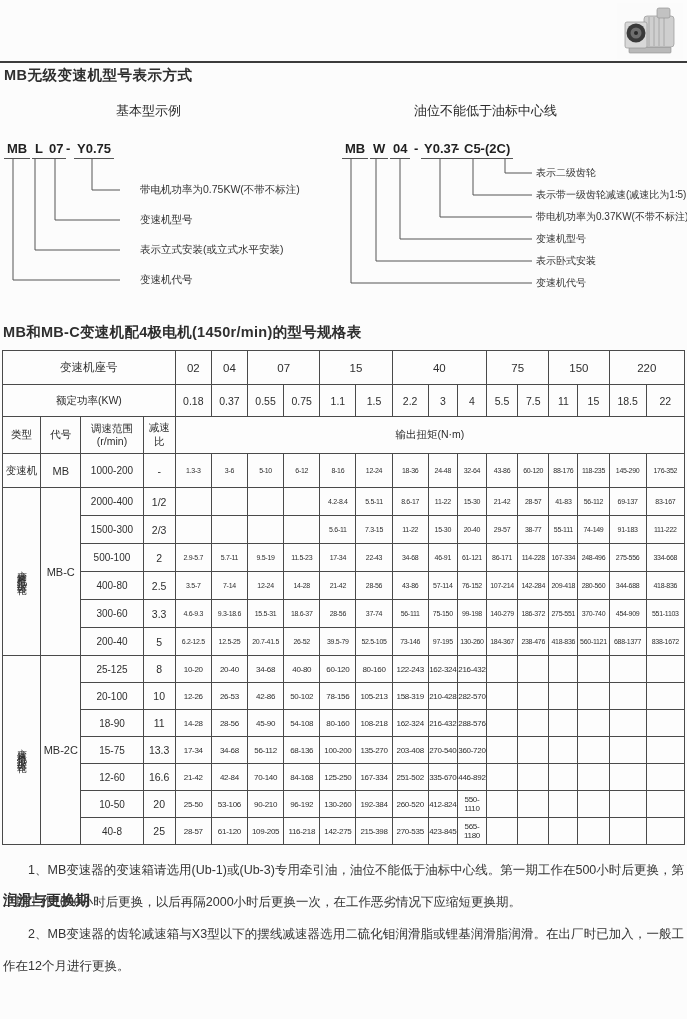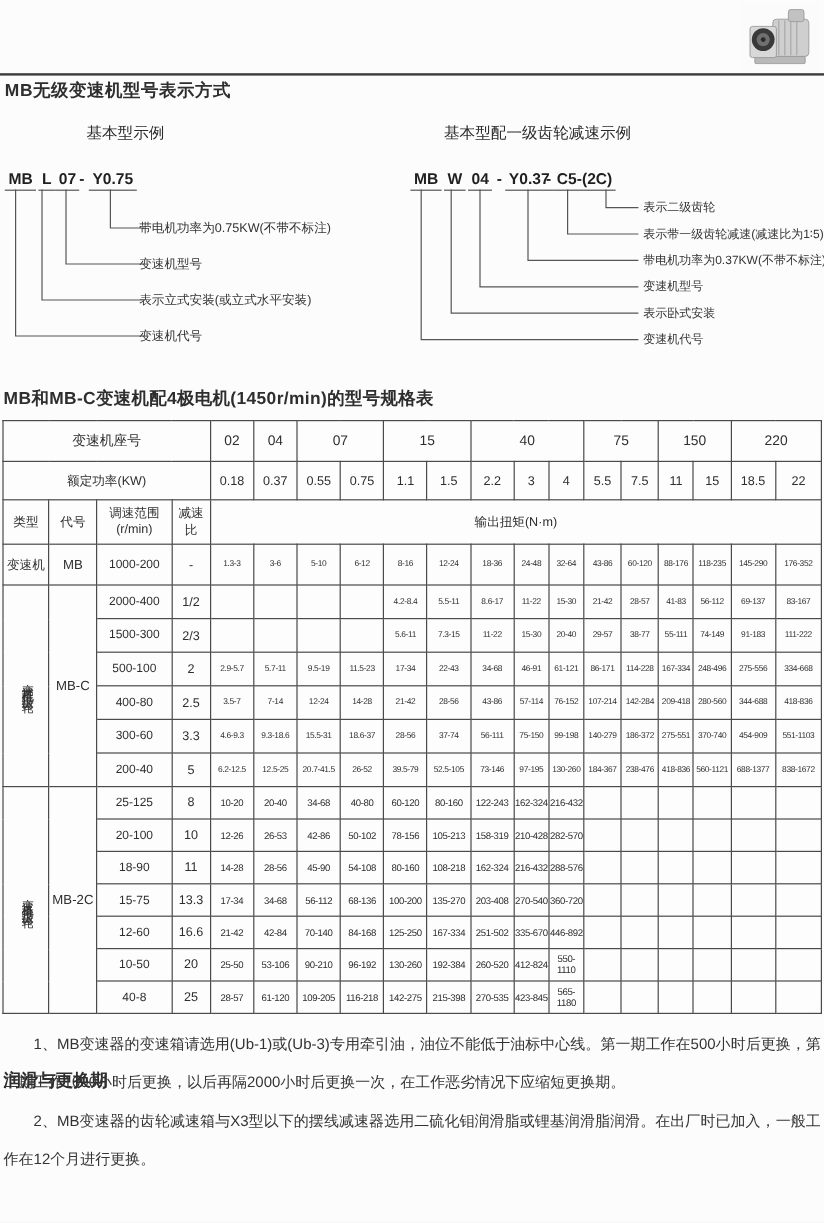--- a/index.html
+++ b/index.html
@@ -11,36 +11,36 @@
     background:#fcfcfc;
     font-family:"Liberation Sans","DejaVu Sans",sans-serif;
     color:#2e2e2e;
     overflow:hidden;
     padding-left:22px;
   }
   
   .photo{position:absolute;left:617px;top:3px;width:66px;height:56px;}
   .top-rule{position:absolute;left:0;top:61px;width:687px;height:2px;background:#3c3c3c;}
   .h1{position:absolute;left:4px;top:66px;font-size:14.5px;font-weight:bold;letter-spacing:.5px;}
-  .diag-h{position:absolute;top:102px;font-size:13px;color:#2a2a2a;}
+  .diag-h{position:absolute;top:102px;font-size:13px;color:#2a2a2a;margin-left:44px;}
   .diag-h.left{left:72px;}
   .diag-h.right{left:370px;}
 
   
   .diagram{position:absolute;top:137px;height:165px;}
   .diagram.dl{left:0;width:340px;}
   .diagram.dr{left:340px;width:347px;}
   .diagram svg{position:absolute;left:0;top:0;}
   .tk{position:absolute;top:4px;font-size:13px;font-weight:600;color:#1f1f1f;
       border-bottom:1px solid #555;padding:0 3px 2px;}
   .tk.dash{border-bottom:none;padding:0 1px 2px;}
   .lt0{left:4px}.lt1{left:32px}.lt2{left:46px}.lt3{left:65px}.lt4{left:74px}
   .rt0{left:2px}.rt1{left:30px}.rt2{left:50px}.rt3{left:73px}.rt4{left:81px}.rt5{left:114px}.rt6{left:121px}
   .dlabel{position:absolute;font-size:10.5px;color:#333;white-space:nowrap;}
-  .dl .dlabel{left:116px;}
+  .dl .dlabel{left:140px;}
   .dr .dlabel{left:196px;font-size:10px;}
   .la0{top:46px}.la1{top:76px}.la2{top:106px}.la3{top:136px}
   .ra0{top:29px}.ra1{top:51px}.ra2{top:73px}.ra3{top:95px}.ra4{top:117px}.ra5{top:139px}
 
   
   .h2{position:absolute;left:3px;top:323px;font-size:14.5px;font-weight:bold;letter-spacing:.3px;}
   .spec{position:absolute;left:2px;top:350px;border-collapse:collapse;table-layout:fixed;width:683px;background:#fdfdfd;border-radius:15px;}
   .spec th,.spec td{border:1px solid #4a4a4a;text-align:center;vertical-align:middle;
       padding:0;font-weight:normal;color:#2e2e2e;overflow:hidden;}
   .spec .r1 th{height:33px;font-size:11.5px;}
@@ -79,21 +79,21 @@
     <circle cx="19" cy="30" r="9.5" fill="#3a3a3a"></circle>
     <circle cx="19" cy="30" r="5.5" fill="#6f6f6f"></circle>
     <circle cx="19" cy="30" r="2" fill="#2a2a2a"></circle>
   </svg>
 
   <div class="top-rule"></div>
 
   <div class="h1">MB无级变速机型号表示方式</div>
 
   <div class="diag-h left">基本型示例</div>
-  <div class="diag-h right">基本型配一级齿轮减速示例</div>
+  <div class="diag-h right">油位不能低于油标中心线</div>
 
   <div class="diagram dl">
     <svg width="340" height="165">
       <path d="M92 21 V53 H120" fill="none" stroke="#555" stroke-width="1"></path>
       <path d="M55 21 V83 H120" fill="none" stroke="#555" stroke-width="1"></path>
       <path d="M35 21 V113 H120" fill="none" stroke="#555" stroke-width="1"></path>
       <path d="M13 21 V143 H120" fill="none" stroke="#555" stroke-width="1"></path>
     </svg>
     <span class="tk lt0">MB</span>
     <span class="tk lt1">L</span>

